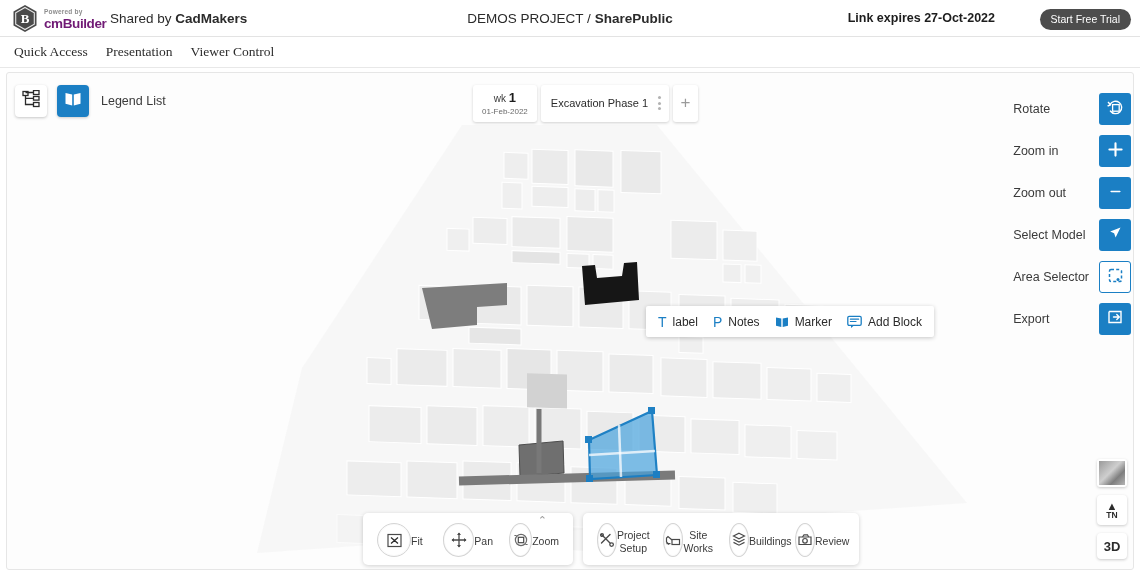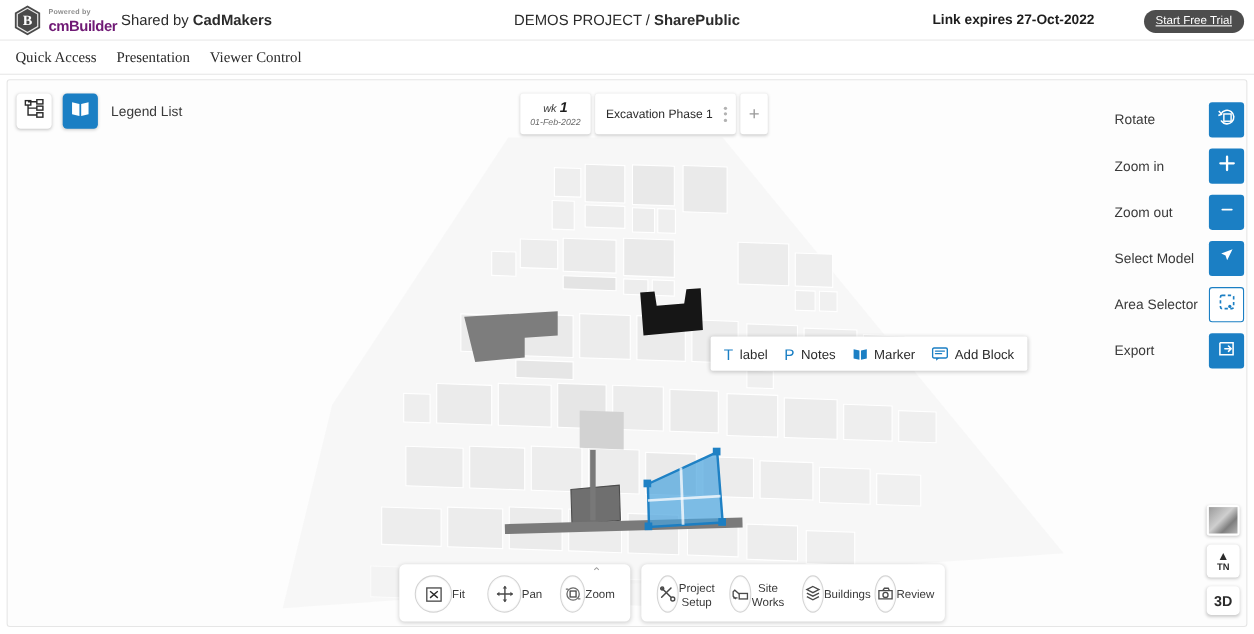--- a/index.html
+++ b/index.html
@@ -28,21 +28,21 @@
   .shared-by { position: absolute; left: 110px; top: 11px; font-size: 13.5px; color: #2b2b2b; }
   .shared-by b { font-weight: bold; }
   .proj-title { position: absolute; left: 0; right: 0; top: 11px; text-align: center; font-size: 13.5px; color: #2b2b2b; }
   .proj-title .p1 { font-weight: normal; }
   .proj-title .p2 { font-weight: bold; }
   .link-expires { position: absolute; right: 145px; top: 11px; font-size: 12.5px; font-weight: bold; color: #1d1d1d; white-space: nowrap;}
   .trial-btn {
     position: absolute; right: 9px; top: 9px;
     background: #4d4d4d; color: #fff; border: none; border-radius: 11px;
     font-size: 10.5px; padding: 4px 11px 5px; cursor: pointer;
-    font-family: "Liberation Sans", sans-serif; white-space: nowrap; text-decoration: underline;
+    font-family: "Liberation Sans", sans-serif; white-space: nowrap;
   }
 
   
   .navbar {
     position: absolute; left: 0; top: 37px; width: 1140px; height: 31px;
     background: #ffffff; border-bottom: 1px solid #e8e8e8;
     display: flex; align-items: center; padding-left: 14px; gap: 18px;
   }
   .navitem {
     font-family: "Liberation Serif", serif;
@@ -67,21 +67,21 @@
   }
   .sq-btn.blue { background: #1b7fc4; box-shadow: 0 1px 3px rgba(0,0,0,.2); }
   .legend-row { display: flex; align-items: center; gap: 12px; }
   .legend-label { font-size: 12.5px; color: #3a3a3a; }
 
   
   .phasebar { position: absolute; left: 466px; top: 12px; display: flex; align-items: stretch; gap: 4px; }
   .wk-tile {
     background: #fff; box-shadow: 0 1px 3px rgba(0,0,0,.18); border-radius: 3px;
     padding: 5px 9px 6px; display: flex; flex-direction: column; align-items: center;
-    justify-content: center; min-width: 58px; font-style: italic;
+    justify-content: center; min-width: 58px;
   }
   .wk-top { font-size: 10px; color: #3a3a3a; line-height: 1.2; }
   .wk-top b { font-size: 13px; font-weight: bold; color: #1d1d1d; }
   .wk-date { font-size: 8px; color: #6a6a6a; margin-top: 1px; white-space: nowrap; }
   .phase-tile {
     background: #fff; box-shadow: 0 1px 3px rgba(0,0,0,.18); border-radius: 3px;
     display: flex; align-items: center; padding: 0 4px 0 10px; gap: 6px; min-width: 112px;
   }
   .phase-name { font-size: 11px; color: #2b2b2b; white-space: nowrap; }
   .dots { display: flex; flex-direction: column; gap: 2.5px; padding: 0 4px; cursor: pointer; }

